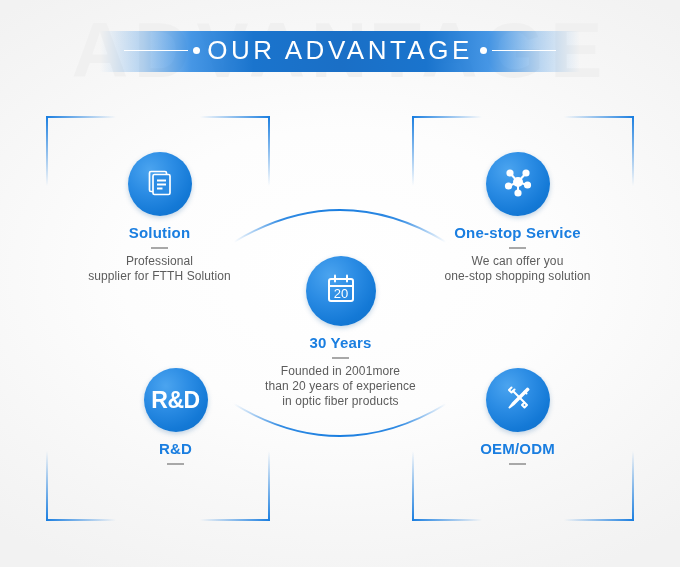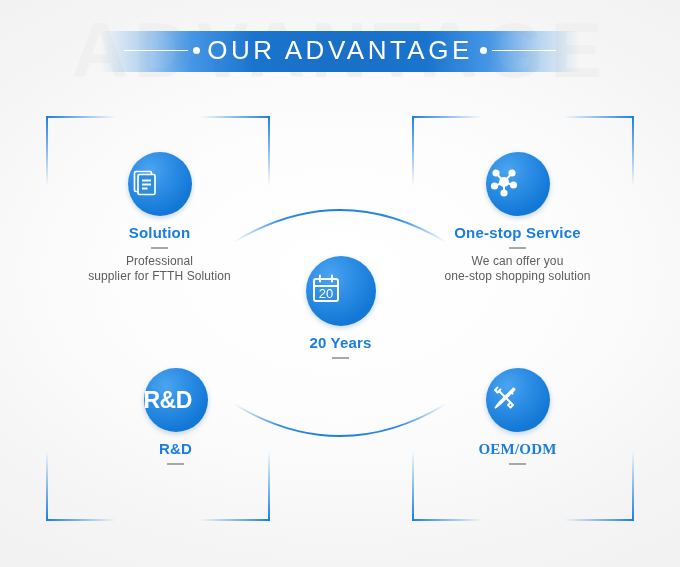--- a/index.html
+++ b/index.html
@@ -172,34 +172,34 @@
 
   
   .card {
     position: absolute;
     text-align: center;
     width: 215px;
   }
   .card-sol  { left: 52px;  top: 152px; }
   .card_oss  { left: 410px; top: 152px; }
   .card-rnd  { left: 68px;  top: 368px; }
-  .card-oem  { left: 410px; top: 368px; font-family: Liberation Serif, serif; }
+  .card-oem  { left: 410px; top: 368px; }
   .card-yrs  { left: 233px; top: 256px; width: 215px; }
 
   .circle {
     width: 64px;
     height: 64px;
     border-radius: 50%;
     margin: 0 auto;
     background:
       radial-gradient(circle at 34% 28%, #4ba4ef 0%, #2b8ce4 38%, #1479d6 70%, #0f6ec6 100%);
     box-shadow: 0 2px 5px rgba(20,90,160,0.25);
     display: flex;
     align-items: center;
-    justify-content: flex-start;
+    justify-content: center;
     position: relative;
   }
   .circle.big {
     width: 70px;
     height: 70px;
   }
   .circle-text {
     color: #ffffff;
     font-size: 23px;
     font-weight: bold;
@@ -343,22 +343,25 @@
       <span>
         <svg width="40" height="40" viewBox="0 0 40 40" fill="none" stroke="#ffffff" stroke-width="2">
           <rect x="8" y="10" width="24" height="22" rx="2"></rect>
           <line x1="8" y1="17" x2="32" y2="17"></line>
           <line x1="14" y1="6.5" x2="14" y2="12.5" stroke-linecap="round"></line>
           <line x1="26" y1="6.5" x2="26" y2="12.5" stroke-linecap="round"></line>
           <text x="20" y="29" text-anchor="middle" font-family="Liberation Sans, sans-serif" font-size="13" fill="#ffffff" stroke="none">20</text>
         </svg>
       </span>
     </div>
-    <div class="card-title">20 Years</div>
-    <div class="title-dash"></div>
+    <div class="card-title">30 Years</div>
+    <div class="title-dash"></div>
+    <div class="card-desc">Founded in 2001more
+than 20 years of experience
+in optic fiber products</div>
   </div>
 
   <div class="card card-rnd">
     <div class="circle">
       <span class="circle-text">R&amp;D</span>
     </div>
     <div class="card-title">R&amp;D</div>
     <div class="title-dash"></div>
   </div>
 

